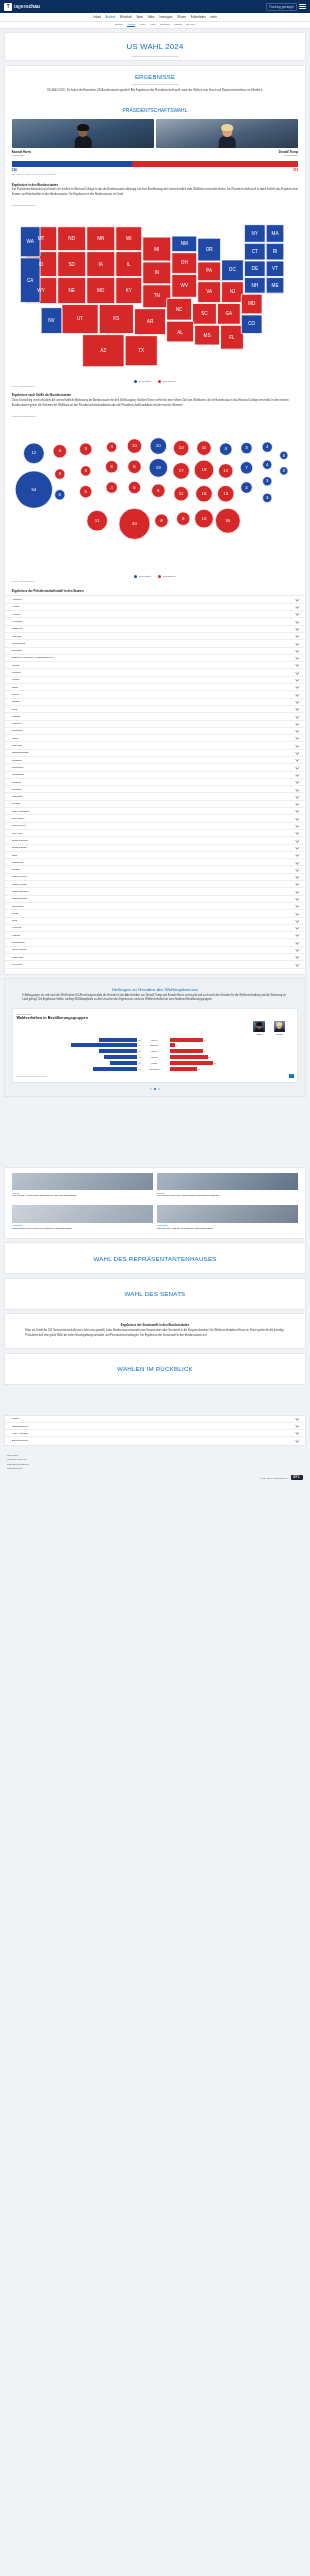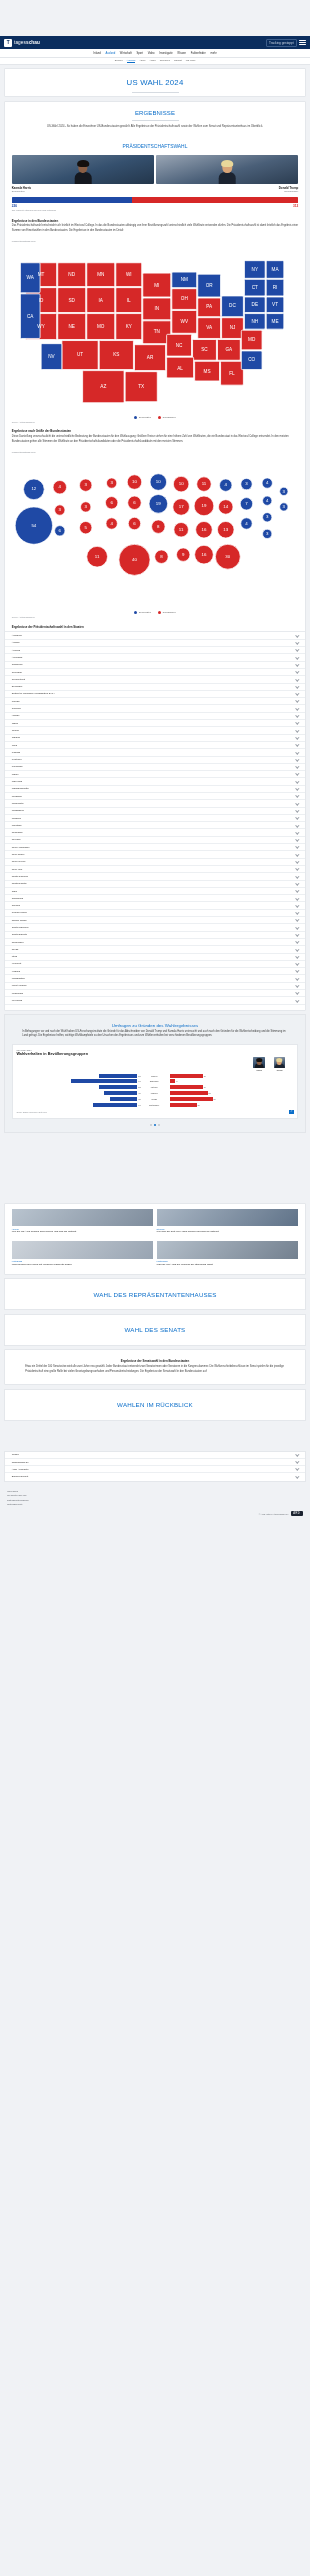--- a/index.html
+++ b/index.html
@@ -4,21 +4,21 @@
 <style>
   * { box-sizing: border-box; }
   html, body { margin: 0; padding: 0; }
   body {
     width: 310px;
     background: #f0f2f5;
     font-family: "Liberation Sans", sans-serif;
     color: #1a1a1a;
     -webkit-font-smoothing: antialiased;
   }
-  .page { width: 310px; position: relative; margin-top: 36px; }
+  .page { width: 310px; position: relative; }
 
   
   .topbar {
     height: 13.4px;
     background: #0b2e5e;
     display: flex;
     align-items: center;
     padding: 0 4.1px;
     gap: 3.1px;
   }

